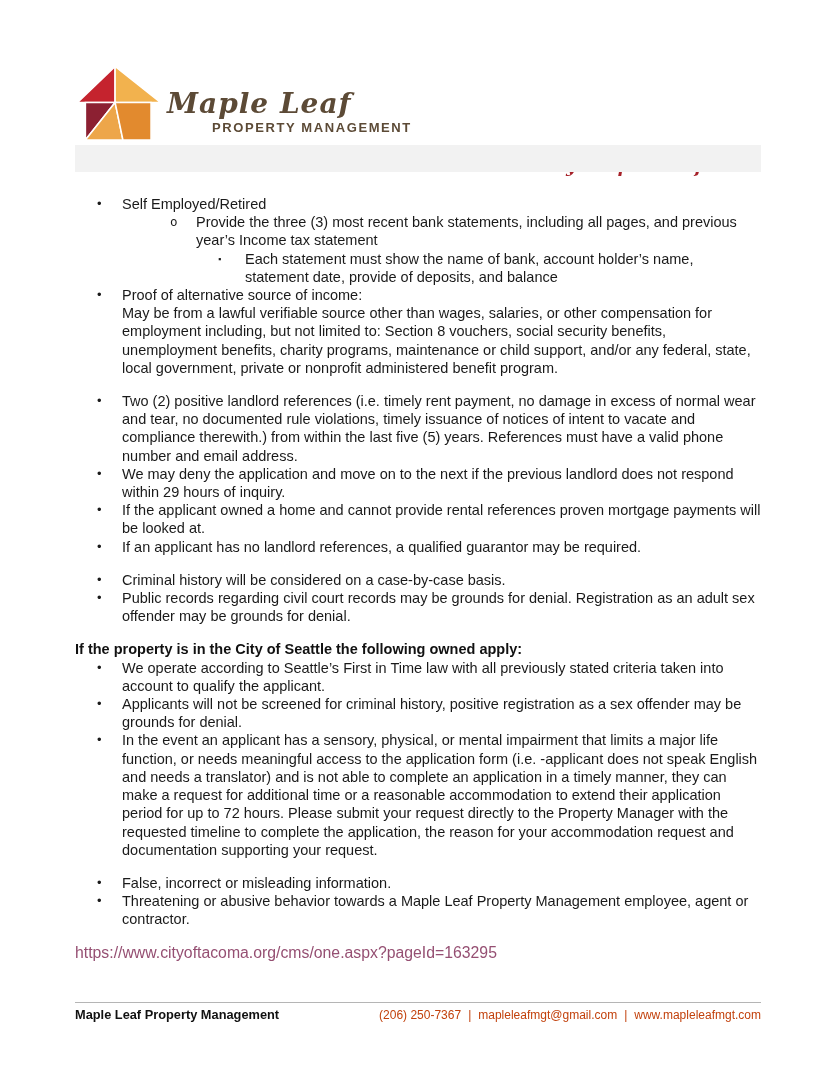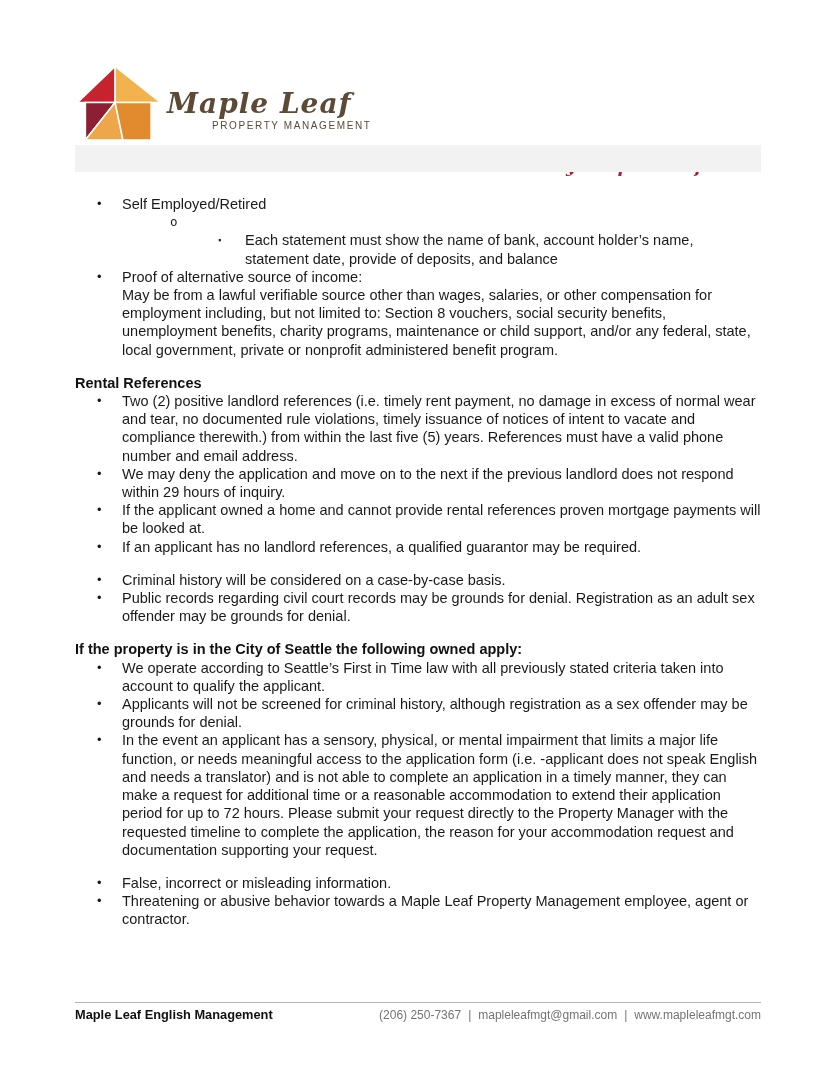--- a/index.html
+++ b/index.html
@@ -8,21 +8,21 @@
     font-family:"Liberation Sans", sans-serif; color:#1a1a1a; overflow:hidden;border-radius:6px;
   }
   
   .logo { position:absolute; left:76px; top:64px; display:flex; align-items:flex-start; }
   .house-svg { width:86px; height:80px; display:block; }
   .brand { margin-left:5px; margin-top:26px; color:#5C4A36; }
   .brand-name {
     font-family:"DejaVu Serif", serif; font-style:italic; font-weight:bold;
     font-size:28px; line-height:1; letter-spacing:1px;
   }
-  .brand-sub { font-size:10px; font-weight:normal; letter-spacing:1.6px; margin-top:2px; margin-left:2px;padding-left:43px; }
+  .brand-sub { font-size:13px; font-weight:bold; letter-spacing:1.6px; margin-top:2px; margin-left:2px;padding-left:43px; }
   .tagline {
     position:absolute; right:74px; top:108px;
     font-family:"DejaVu Serif", serif; font-style:italic; font-weight:bold;
     font-size:17.5px; letter-spacing:0.4px; color:#A62028;margin-top:48px;
   }
   .band { position:absolute; left:75px; top:145px; width:686px; height:27px; background:#F2F2F2; }
   
   .content { position:absolute; left:75px; top:195px; width:686px; font-size:14.5px; line-height:18.2px; }
   .section { margin-top:15px; }
   .section:first-child { margin-top:0; }
@@ -32,21 +32,21 @@
   .lvl1 .marker { margin-left:22px; width:25px; font-size:13px; }
   .lvl2 .marker { margin-left:95px; width:26px; font-family:"DejaVu Sans Mono", monospace; font-size:12.5px; }
   .lvl3 .marker { margin-left:143px; width:27px; font-size:9px; }
   .txt { flex:1; }
   .link-row { margin-top:15px; }
   .link-row a { color:#954F72; text-decoration:none; font-size:15.8px; }
   
   .footer-rule { position:absolute; left:75px; top:1002px; width:686px; height:1px; background:#b5b5b5; }
   .footer { position:absolute; left:75px; top:1007px; width:686px; display:flex; justify-content:space-between; align-items:baseline; }
   .footer-left { font-weight:bold; font-size:12.8px; color:#111111; }
-  .footer-right { font-size:12px; color:#737373; white-space:nowrap; }
+  .footer-right { font-size:12px; color:#c2410c; white-space:nowrap; }
   .footer-sep { margin:0 7px; }
 </style>
 </head>
 <body>
 
 <div class="page">
 
   <div class="logo">
     <svg class="house-svg" viewBox="0 0 110 100">
       <polygon points="2,48 50,2 50,48" fill="#C5232E" stroke="#ffffff" stroke-width="2"></polygon>
@@ -65,32 +65,32 @@
 
   <div class="content">
     <div>
         <div class="section">
           <div class="li lvl1">
             <span class="marker">•</span>
             <div class="txt">Self Employed/Retired</div>
           </div>
           <div class="li lvl2">
             <span class="marker">o</span>
+            <div class="txt">Provide the three (3) most recent bank statements, including all pages, and previous year’s Income tax statement</div>
           </div>
           <div class="li lvl3">
             <span class="marker">▪</span>
             <div class="txt">Each statement must show the name of bank, account holder’s name, statement date, provide of deposits, and balance</div>
           </div>
           <div class="li lvl1">
             <span class="marker">•</span>
             <div class="txt">Proof of alternative source of income:<div class="cont">May be from a lawful verifiable source other than wages, salaries, or other compensation for employment including, but not limited to: Section 8 vouchers, social security benefits, unemployment benefits, charity programs, maintenance or child support, and/or any federal, state, local government, private or nonprofit administered benefit program.</div></div>
           </div>
         </div>
         <div class="section">
-          <div class="heading">Rental References</div>
           <div class="li lvl1">
             <span class="marker">•</span>
             <div class="txt">Two (2) positive landlord references (i.e. timely rent payment, no damage in excess of normal wear and tear, no documented rule violations, timely issuance of notices of intent to vacate and compliance therewith.) from within the last five (5) years. References must have a valid phone number and email address.</div>
           </div>
           <div class="li lvl1">
             <span class="marker">•</span>
             <div class="txt">We may deny the application and move on to the next if the previous landlord does not respond within 29 hours of inquiry.</div>
           </div>
           <div class="li lvl1">
             <span class="marker">•</span>
@@ -112,41 +112,44 @@
           </div>
         </div>
         <div class="section">
           <div class="heading">If the property is in the City of Seattle the following owned apply:</div>
           <div class="li lvl1">
             <span class="marker">•</span>
             <div class="txt">We operate according to Seattle’s First in Time law with all previously stated criteria taken into account to qualify the applicant.</div>
           </div>
           <div class="li lvl1">
             <span class="marker">•</span>
-            <div class="txt">Applicants will not be screened for criminal history, although registration as a sex offender may be grounds for denial.</div>
+            <div class="txt">Applicants will not be screened for criminal history, positive registration as a sex offender may be grounds for denial.</div>
           </div>
           <div class="li lvl1">
             <span class="marker">•</span>
             <div class="txt">In the event an applicant has a sensory, physical, or mental impairment that limits a major life function, or needs meaningful access to the application form (i.e. -applicant does not speak English and needs a translator) and is not able to complete an application in a timely manner, they can make a request for additional time or a reasonable accommodation to extend their application period for up to 72 hours. Please submit your request directly to the Property Manager with the requested timeline to complete the application, the reason for your accommodation request and documentation supporting your request.</div>
           </div>
         </div>
         <div class="section">
           <div class="li lvl1">
             <span class="marker">•</span>
             <div class="txt">False, incorrect or misleading information.</div>
           </div>
           <div class="li lvl1">
             <span class="marker">•</span>
             <div class="txt">Threatening or abusive behavior towards a Maple Leaf Property Management employee, agent or contractor.</div>
           </div>
         </div>
       </div>
+    <div class="link-row">
+      <a href="#">https://www.cityoftacoma.org/cms/one.aspx?pageId=163295</a>
+    </div>
   </div>
 
   <div class="footer-rule"></div>
   <div class="footer">
-    <span class="footer-left">Maple Leaf English Management</span>
+    <span class="footer-left">Maple Leaf Property Management</span>
     <span class="footer-right">
       <span>(206) 250-7367</span><span class="footer-sep">|</span><span>mapleleafmgt@gmail.com</span><span class="footer-sep">|</span><span>www.mapleleafmgt.com</span>
     </span>
   </div>
 
 </div>
 
 </body></html>

